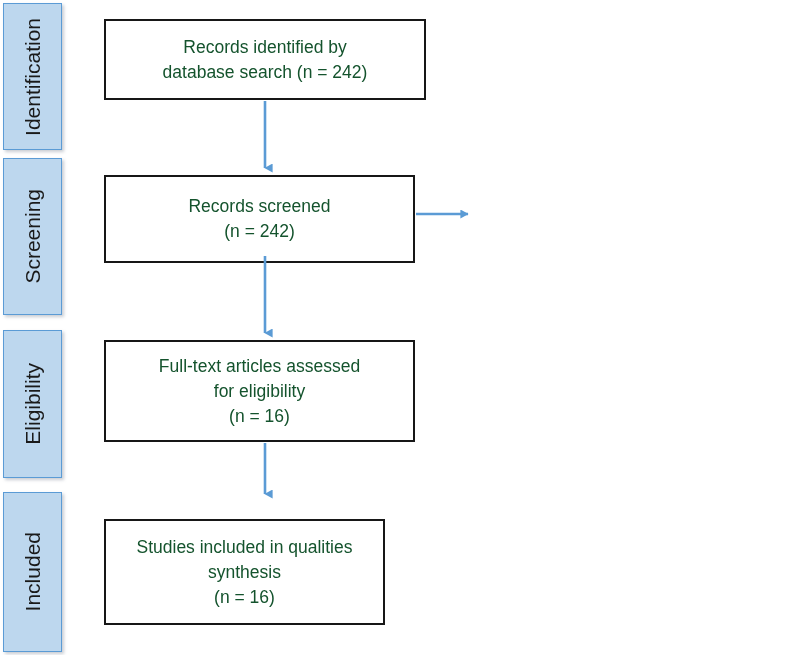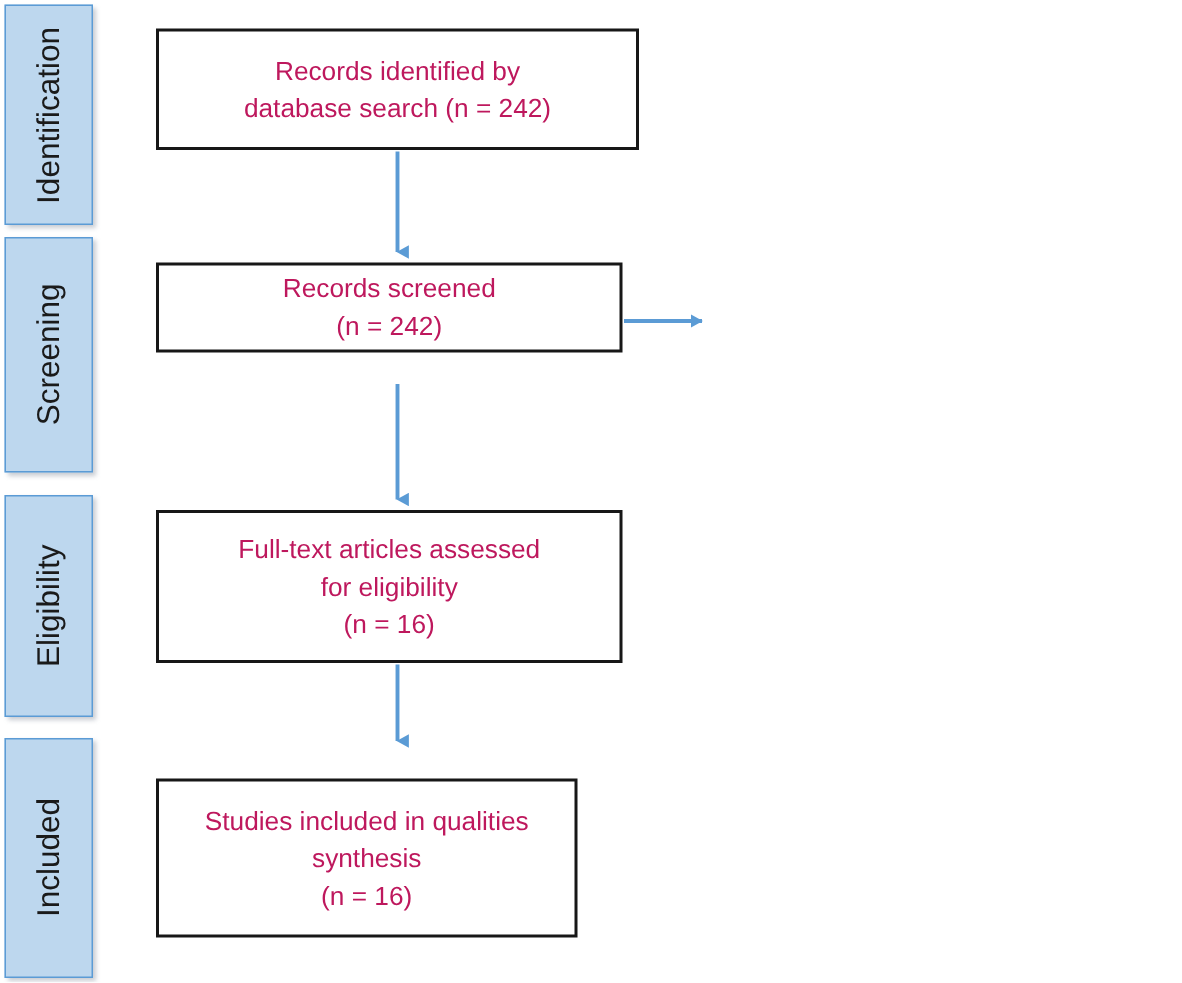--- a/index.html
+++ b/index.html
@@ -55,28 +55,28 @@
     border: 2px solid #171717;
     box-sizing: border-box;
     display: flex;
     align-items: center;
     justify-content: center;
     text-align: center;
   }
   .flow-text {
     font-size: 17.5px;
     line-height: 25px;
-    color: #be185d;
+    color: #14532d;
     padding: 0 10px;
     white-space: pre-line;
     font-family: "Liberation Sans", sans-serif;
   }
 
   #box-identified { left: 104px; top: 19px;  width: 322px; height: 81px; }
-  #box-screened   { left: 104px; top: 175px; width: 311px; height: 60px; text-align: center; }
+  #box-screened   { left: 104px; top: 175px; width: 311px; height: 88px; text-align: center; }
   #box-excluded   { left: 475px; top: 153px; width: 310px; height: 125px; }
   #box-fulltext   { left: 104px; top: 340px; width: 311px; height: 102px; }
   #box-included   { left: 104px; top: 519px; width: 281px; height: 106px; }
 
   
   #arrows {
     position: absolute;
     left: 0;
     top: 0;
     width: 788px;

